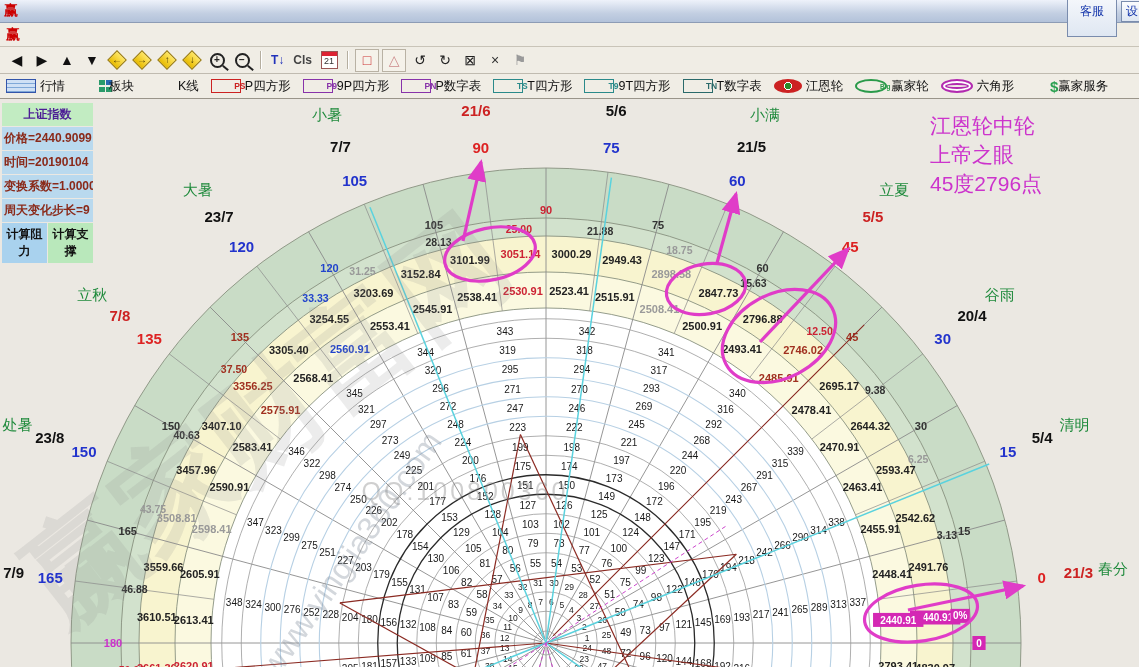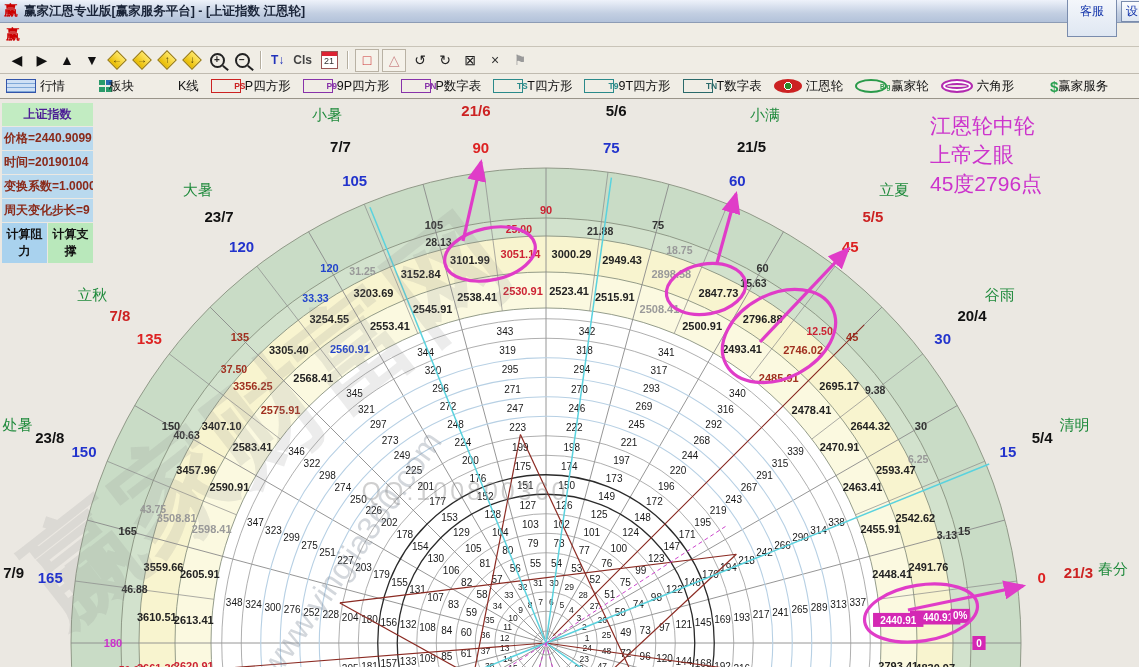--- a/index.html
+++ b/index.html
@@ -50,21 +50,20 @@
   .sp-btn.b1{background:#a9d2ee;}
   .sp-btn.b2{background:#b9e8bb;}
   #wheelsvg{position:absolute;left:0;top:0;}
   .anno-block{position:absolute;left:930px;top:111px;z-index:6;color:#cc33cc;font-size:21px;font-weight:400;line-height:29px;white-space:nowrap;}
 </style>
 </head>
 <body>
 
 <div class="titlebar">
   <span class="logo">赢</span>
-  <span class="title">赢家江恩专业版[赢家服务平台] - [上证指数 江恩轮]</span>
   <span class="spacer"></span>
   <span class="tb-btn">客服</span>
   <span class="tb-btn sliver">设</span>
 </div>
 
 <div class="menubar">
   <span class="logo">赢</span>
 </div>
 
 <div class="toolbar" id="toolbar">

